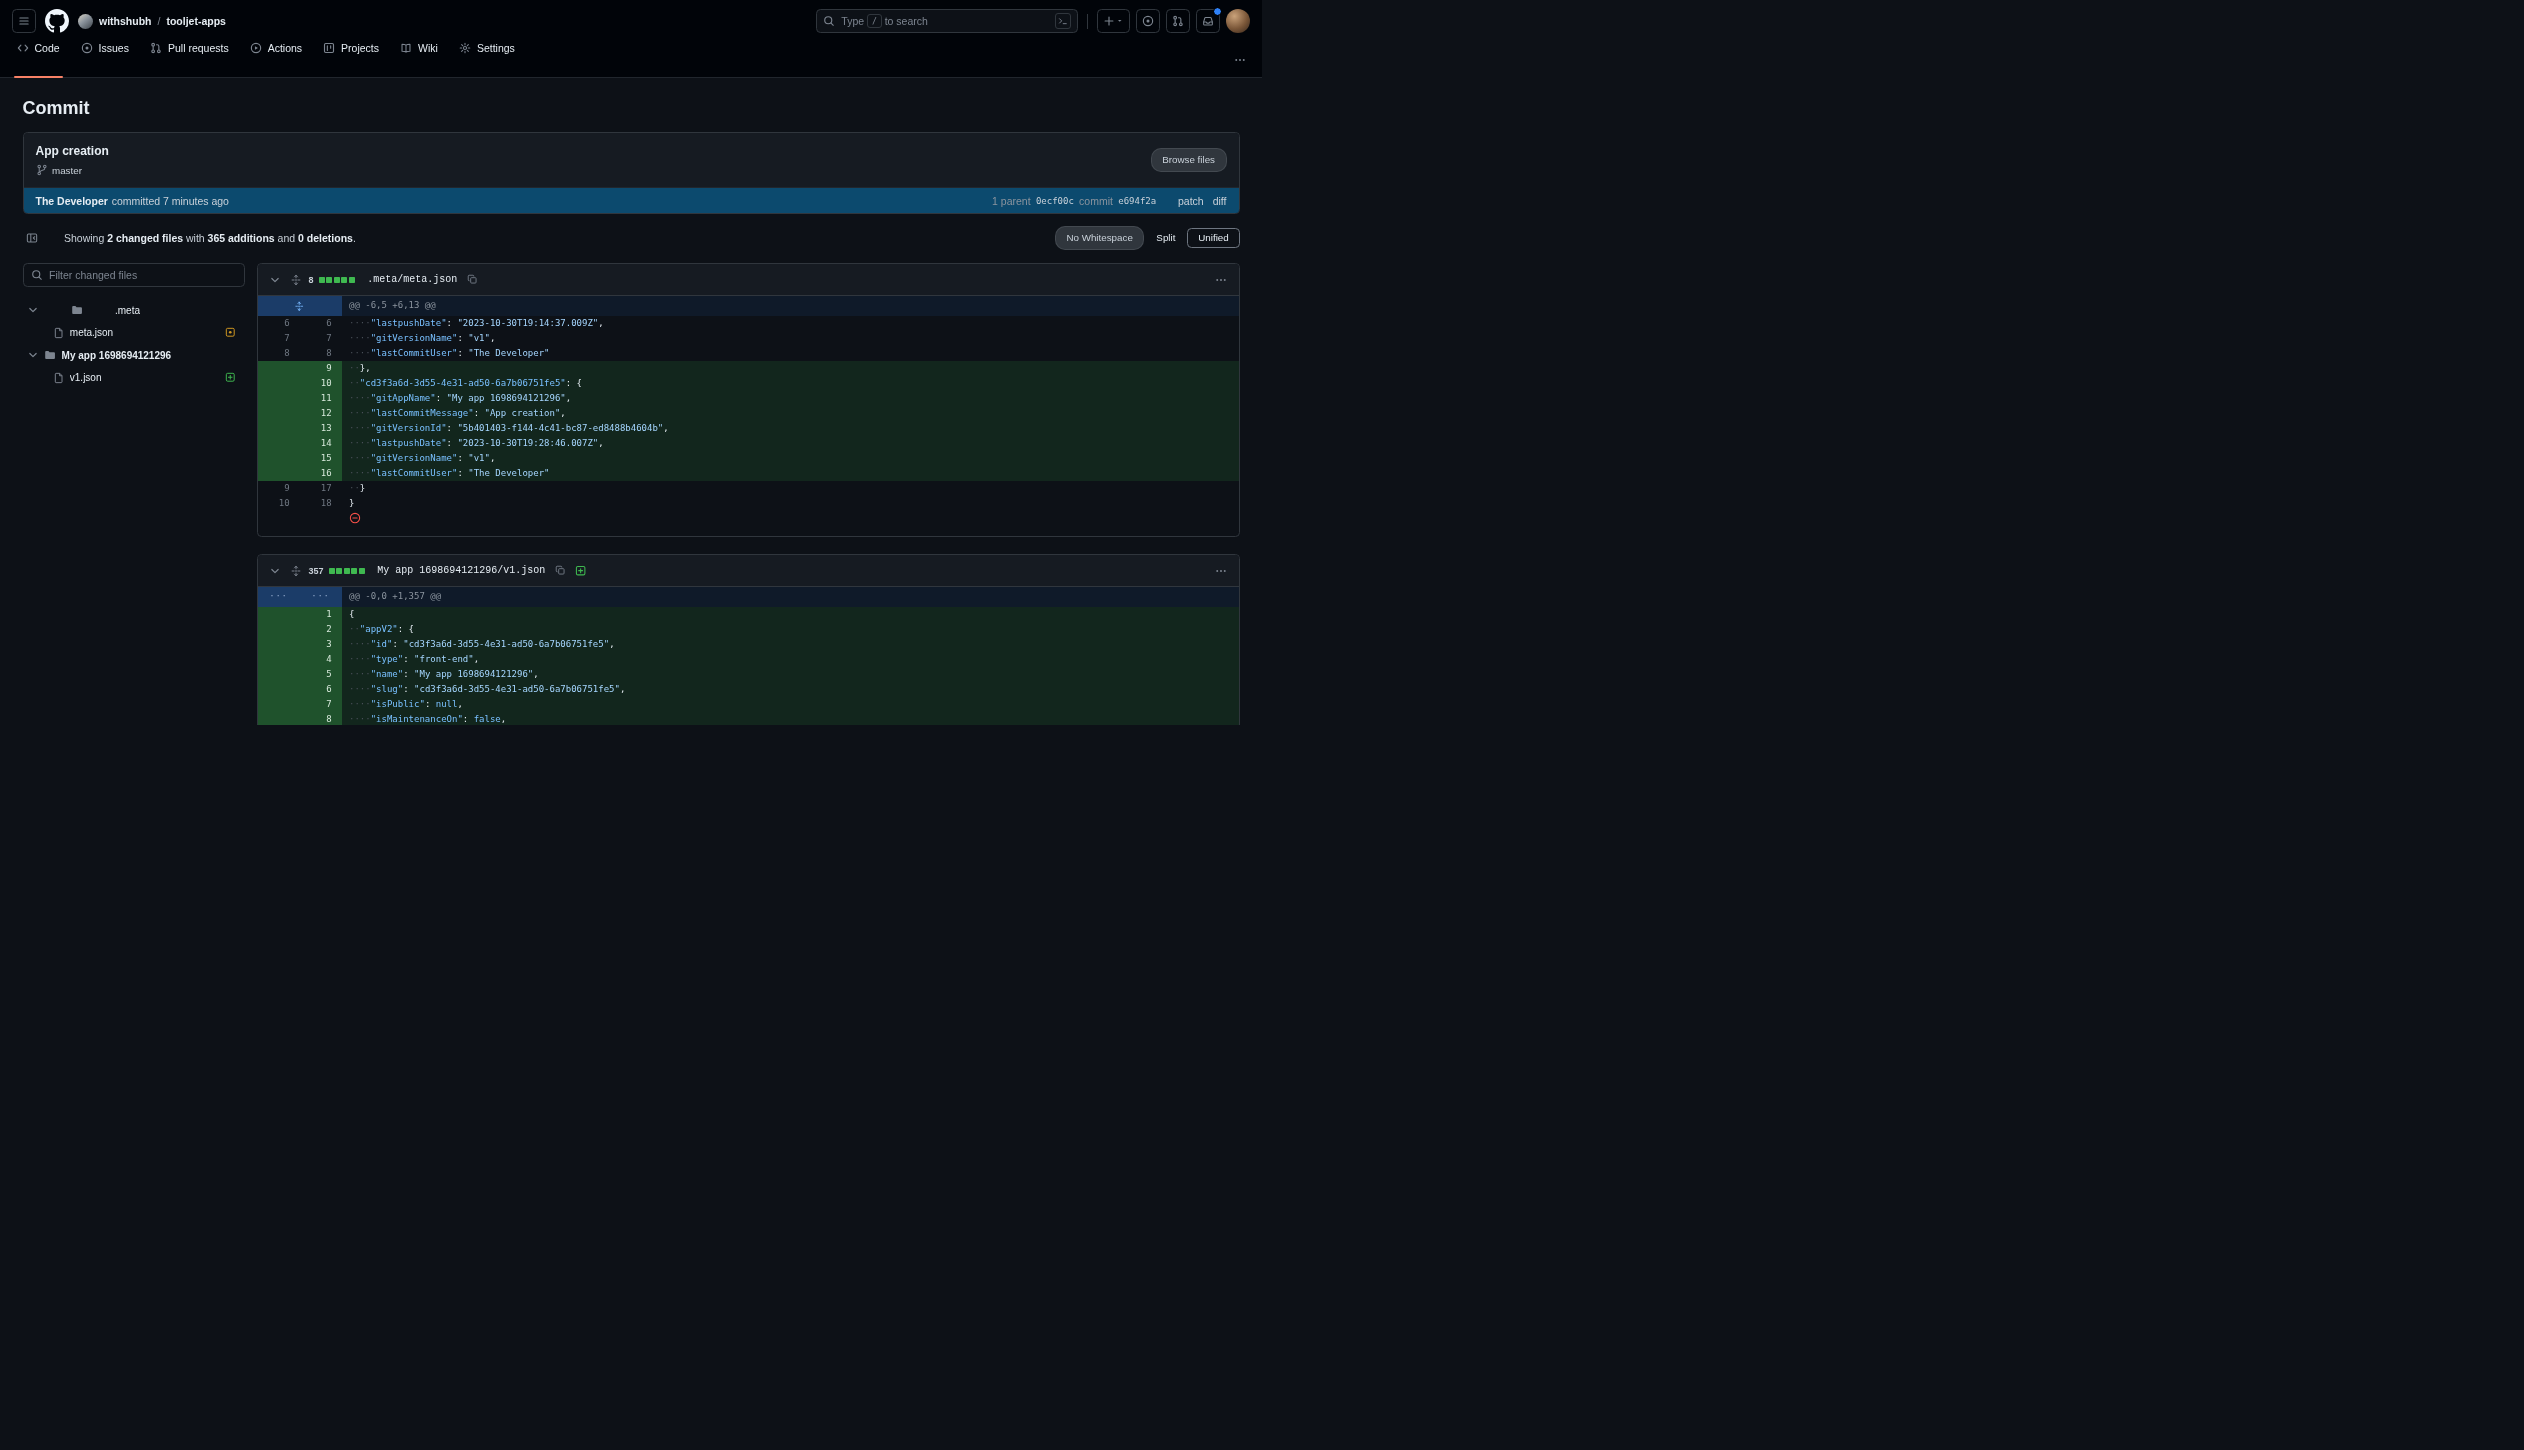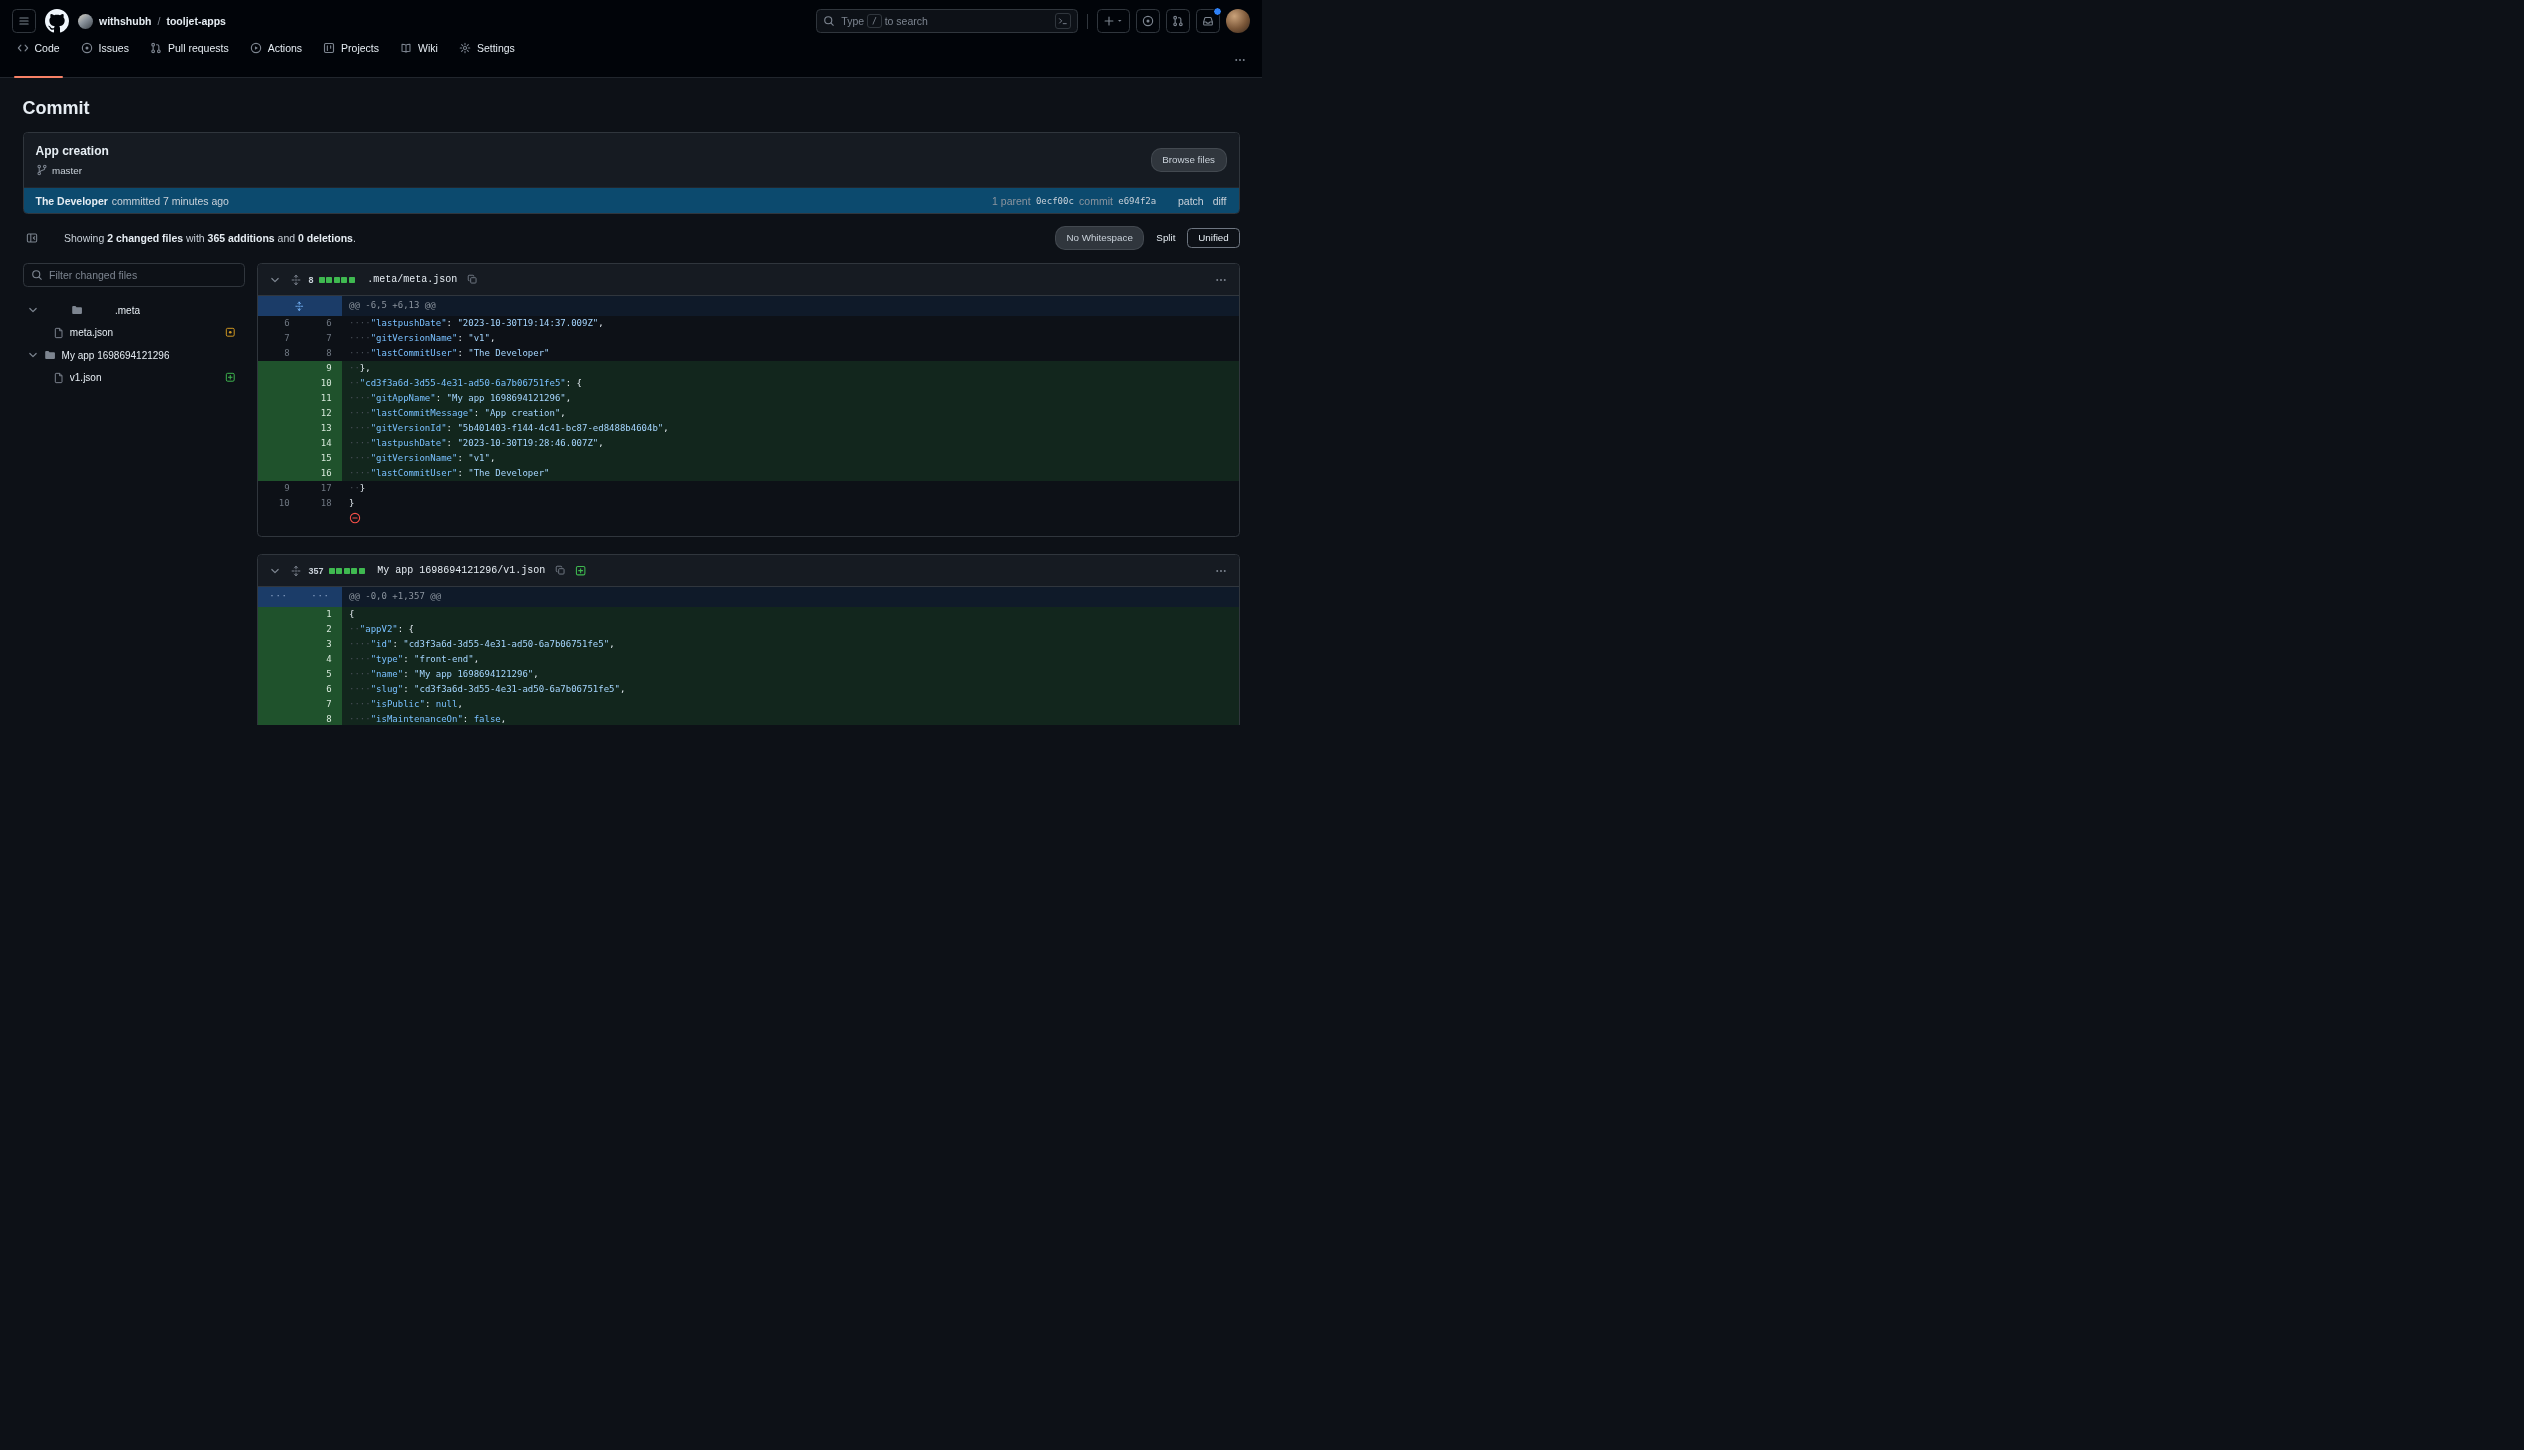--- a/index.html
+++ b/index.html
@@ -373,21 +373,21 @@
               </svg>
             </span>
             <span class="tree-label">meta.json</span>
             <span class="ic status">
               <svg viewBox="0 0 16 16" width="10.5" height="10.5" aria-hidden="true">
                 <rect x="2" y="2" width="12" height="12" rx="2" fill="none" stroke="#d29922" stroke-width="1.5"></rect>
                 <circle cx="8" cy="8" r="2" fill="#d29922"></circle>
               </svg>
             </span>
           </div>
-          <div class="tree-row" style="padding-left: 4.5px;">
+          <div class="tree-row" style="padding-left: 4.5px; font-weight: bold;">
             <span class="ic muted">
               <svg viewBox="0 0 16 16" width="12" height="12" aria-hidden="true">
                 <path d="m3.8 6 4.2 4.2L12.2 6" fill="none" stroke="currentColor" stroke-width="1.6" stroke-linecap="round" stroke-linejoin="round"></path>
               </svg>
             </span>
             <span class="ic folder">
               <svg viewBox="0 0 16 16" width="12" height="12" aria-hidden="true">
                 <path fill="currentColor" d="M1.6 4c0-.66.54-1.2 1.2-1.2h3.1l1.5 1.5h6c.66 0 1.2.54 1.2 1.2v6.5c0 .66-.54 1.2-1.2 1.2H2.8a1.2 1.2 0 0 1-1.2-1.2Z"></path>
               </svg>
             </span>

